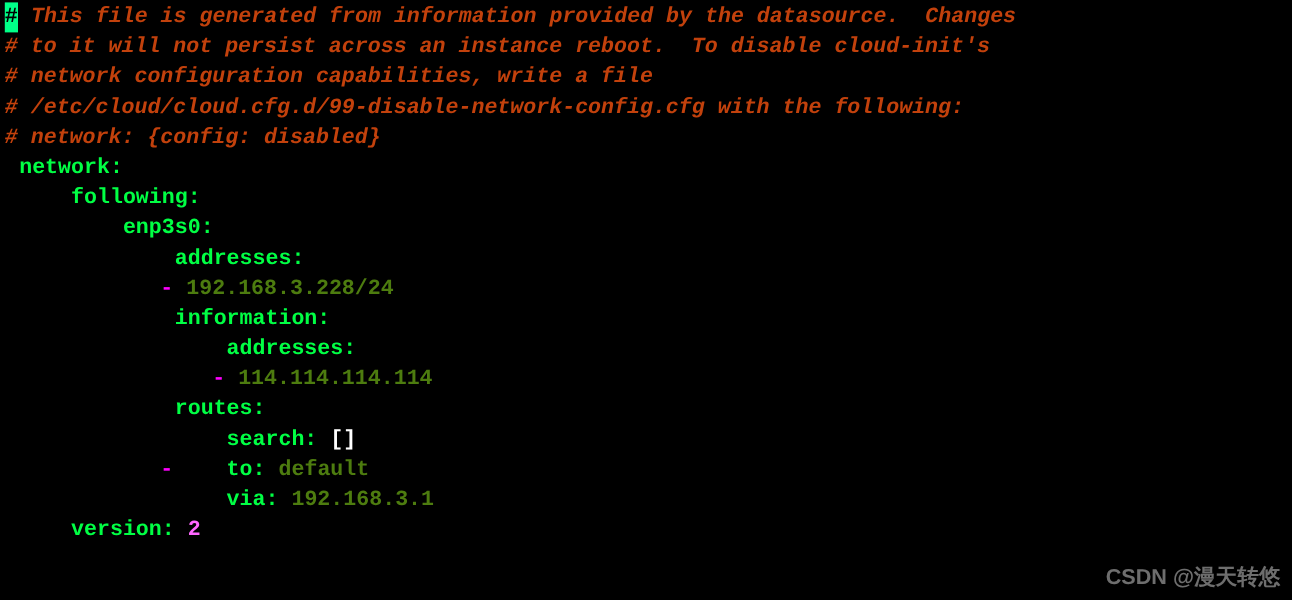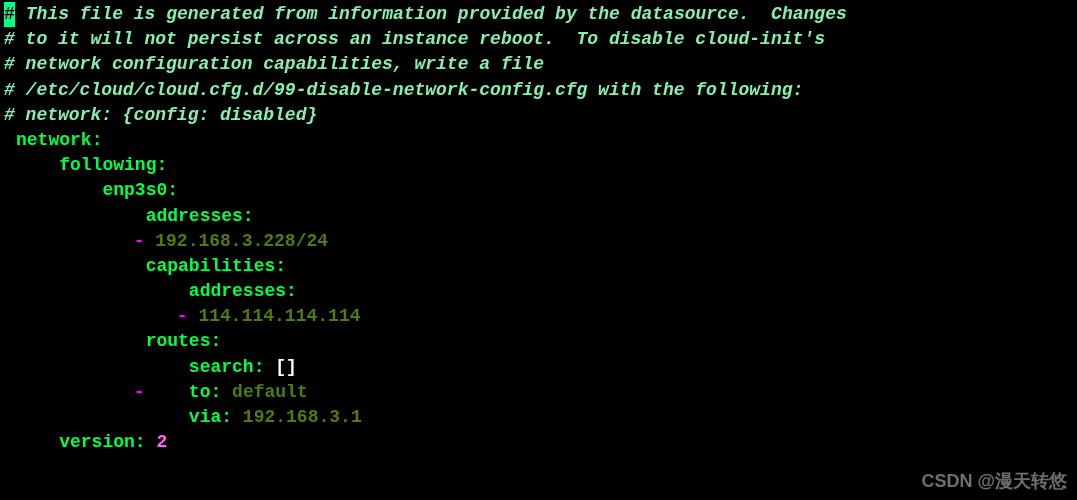--- a/index.html
+++ b/index.html
@@ -9,21 +9,21 @@
       font-size: 18px;
       line-height: 1.4;
       color: #fff;
       width: 1077px;
       height: 500px;
       overflow: hidden;
       position: relative;
       padding: 2px 4px;
     }
     .line { white-space: pre; font-weight: bold; }
-    .comment-text { color: #86efac; font-style: italic; }
+    .comment-text { color: #c2410c; font-style: italic; }
     .key { color: #00ff44; font-weight: bold; margin-left: 12px; }
     .colon { color: #00ff44; }
     .dash { color: #ff00ff; font-weight: bold; }
     .value { color: #4d7c0f; }
     .num { color: #ff66ff; }
     .bracket { color: #ffffff; }
     .cursor-block {
       background: #00ff88;
       color: #000;
       display: inline-block;
@@ -53,21 +53,21 @@
 <div class="line"><span class="key">network</span><span class="colon">:</span></div>
 
 <div class="line">    <span class="key">following</span><span class="colon">:</span></div>
 
 <div class="line">        <span class="key">enp3s0</span><span class="colon">:</span></div>
 
 <div class="line">            <span class="key">addresses</span><span class="colon">:</span></div>
 
 <div class="line">            <span class="dash">-</span> <span class="value">192.168.3.228/24</span></div>
 
-<div class="line">            <span class="key">capabilities</span><span class="colon">:</span></div>
+<div class="line">            <span class="key">information</span><span class="colon">:</span></div>
 
 <div class="line">                <span class="key">addresses</span><span class="colon">:</span></div>
 
 <div class="line">                <span class="dash">-</span> <span class="value">114.114.114.114</span></div>
 
 <div class="line">            <span class="key">routes</span><span class="colon">:</span></div>
 
 <div class="line">                <span class="key">search</span><span class="colon">:</span> <span class="bracket">[]</span></div>
 
 <div class="line">            <span class="dash">-</span>   <span class="key">to</span><span class="colon">:</span> <span class="value">default</span></div>

